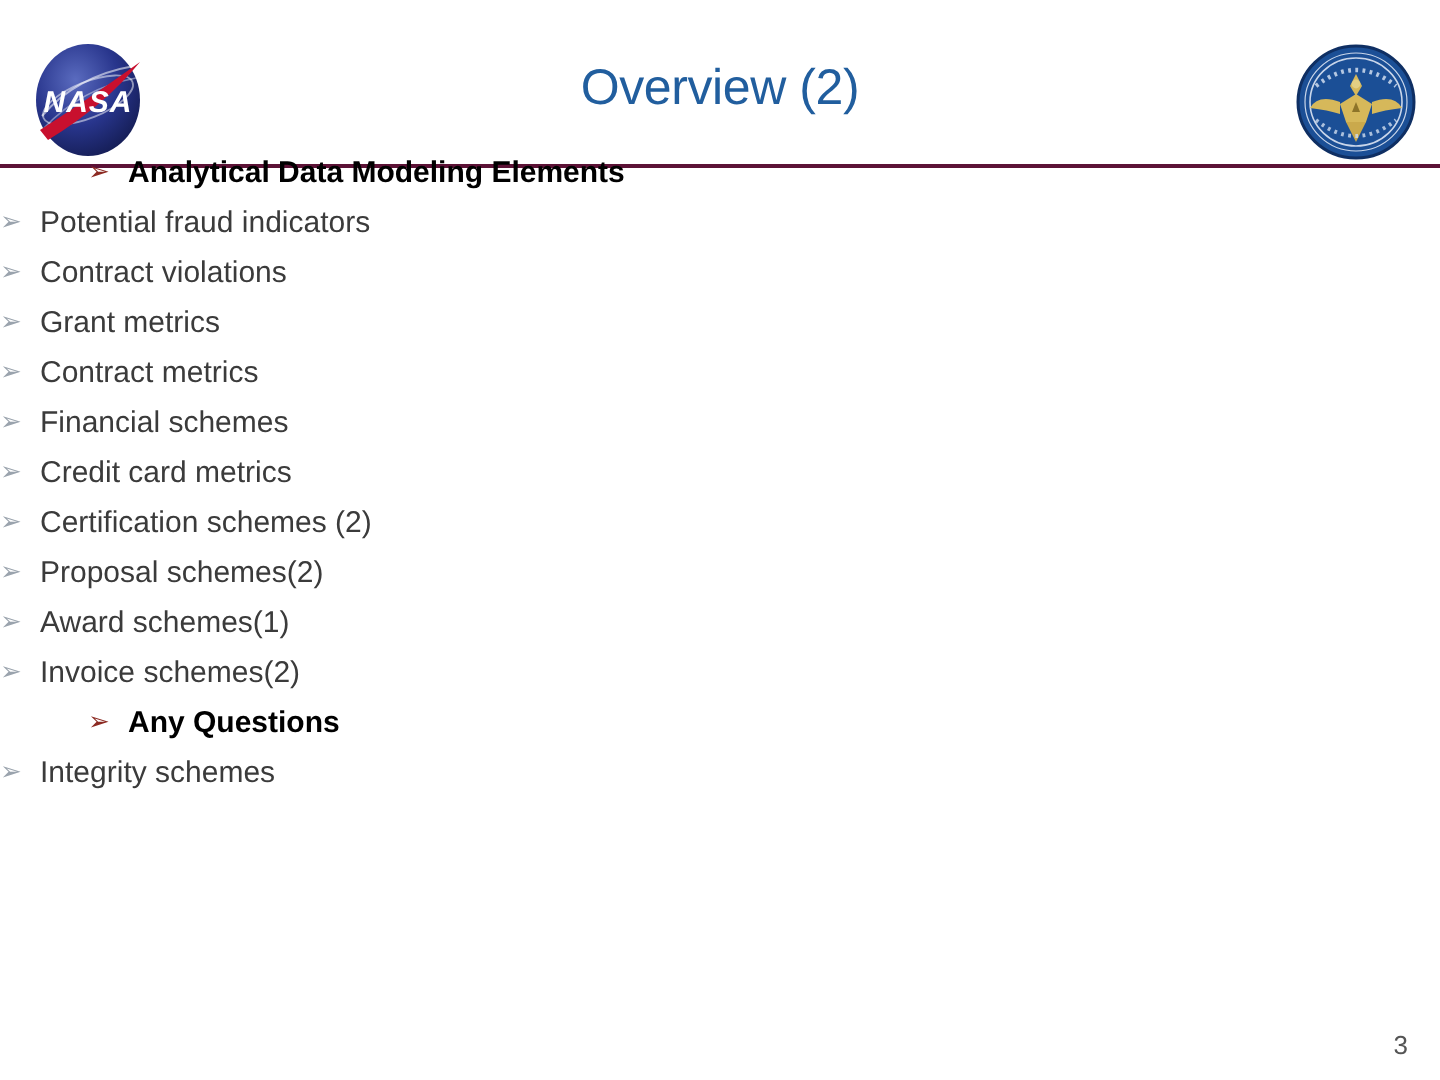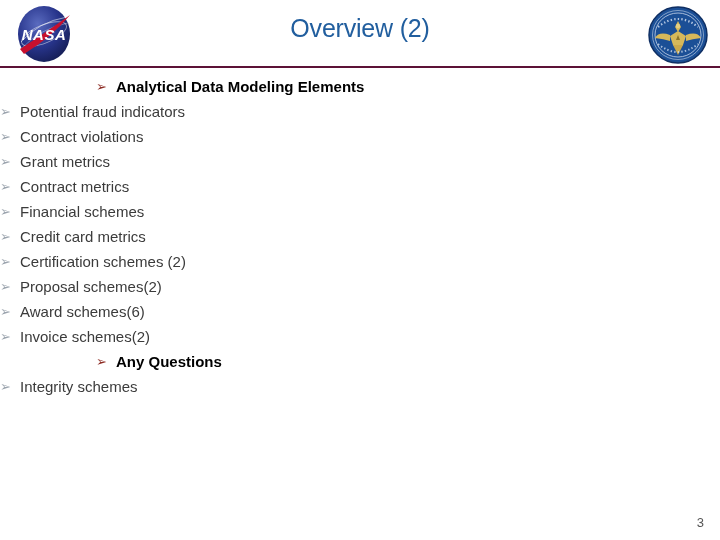--- a/index.html
+++ b/index.html
@@ -17,21 +17,21 @@
     position: relative;
     width: 720px;
     height: 540px;
     background: #ffffff;
   }
 
   
   .header {
     position: absolute;
     left: 0;
-    top: 0;
+    top: 16px;
     width: 720px;
     height: 80px;
   }
   .header-rule {
     position: absolute;
     left: 0;
     top: 66px;
     width: 720px;
     height: 2px;
     background: #5C1236;
@@ -78,21 +78,21 @@
   }
 
   .bullet-row {
     position: relative;
     display: block;
     white-space: nowrap;
   }
 
   .lvl1 {
     height: 25px;
-    padding-left: 96px;
+    padding-left: 44px;
   }
   .lvl2 {
     height: 25px;
   }
 
   .marker {
     display: inline-block;
     vertical-align: top;
     width: 20px;
     font-family: "DejaVu Sans", sans-serif;
@@ -215,21 +215,21 @@
 
     <div class="bullet-row lvl2">
       <span class="marker marker-2">➢</span><span class="txt txt-2">Certification schemes (2)</span>
     </div>
 
     <div class="bullet-row lvl2">
       <span class="marker marker-2">➢</span><span class="txt txt-2">Proposal schemes(2)</span>
     </div>
 
     <div class="bullet-row lvl2">
-      <span class="marker marker-2">➢</span><span class="txt txt-2">Award schemes(6)</span>
+      <span class="marker marker-2">➢</span><span class="txt txt-2">Award schemes(1)</span>
     </div>
 
     <div class="bullet-row lvl2">
       <span class="marker marker-2">➢</span><span class="txt txt-2">Invoice schemes(2)</span>
     </div>
 
 
 
     <div class="bullet-row lvl1">
       <span class="marker marker-1">➢</span><span class="txt txt-1">Any Questions</span>

